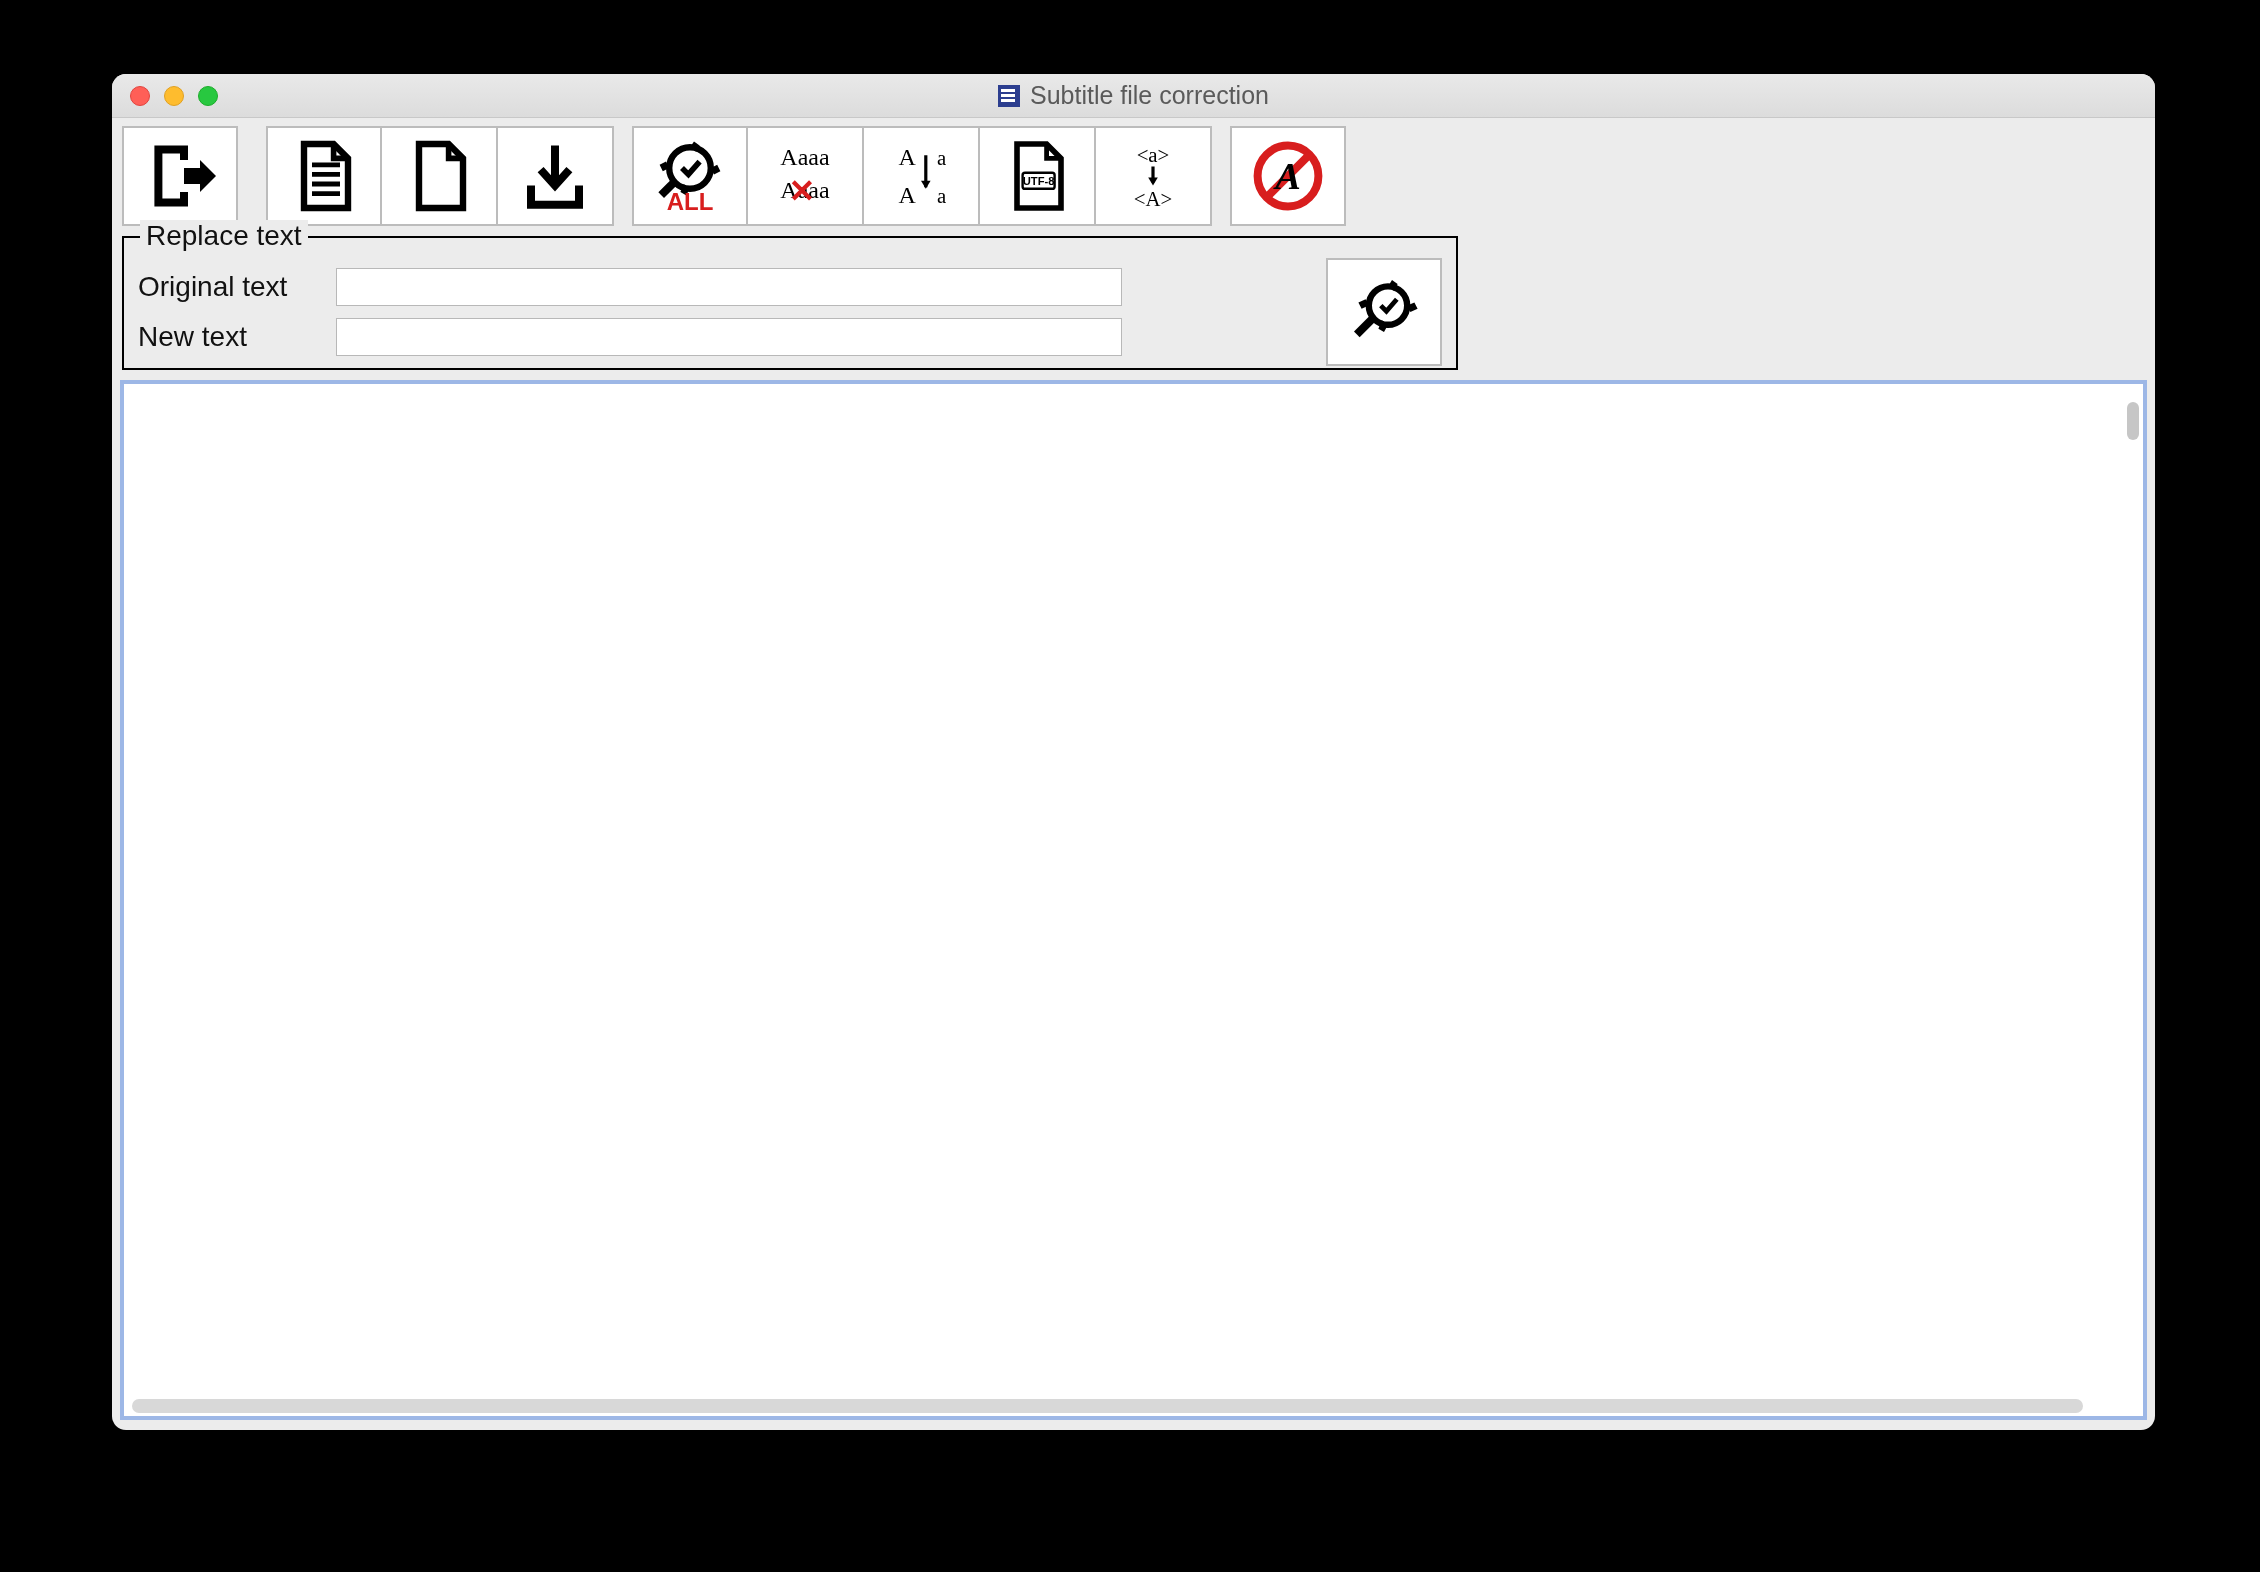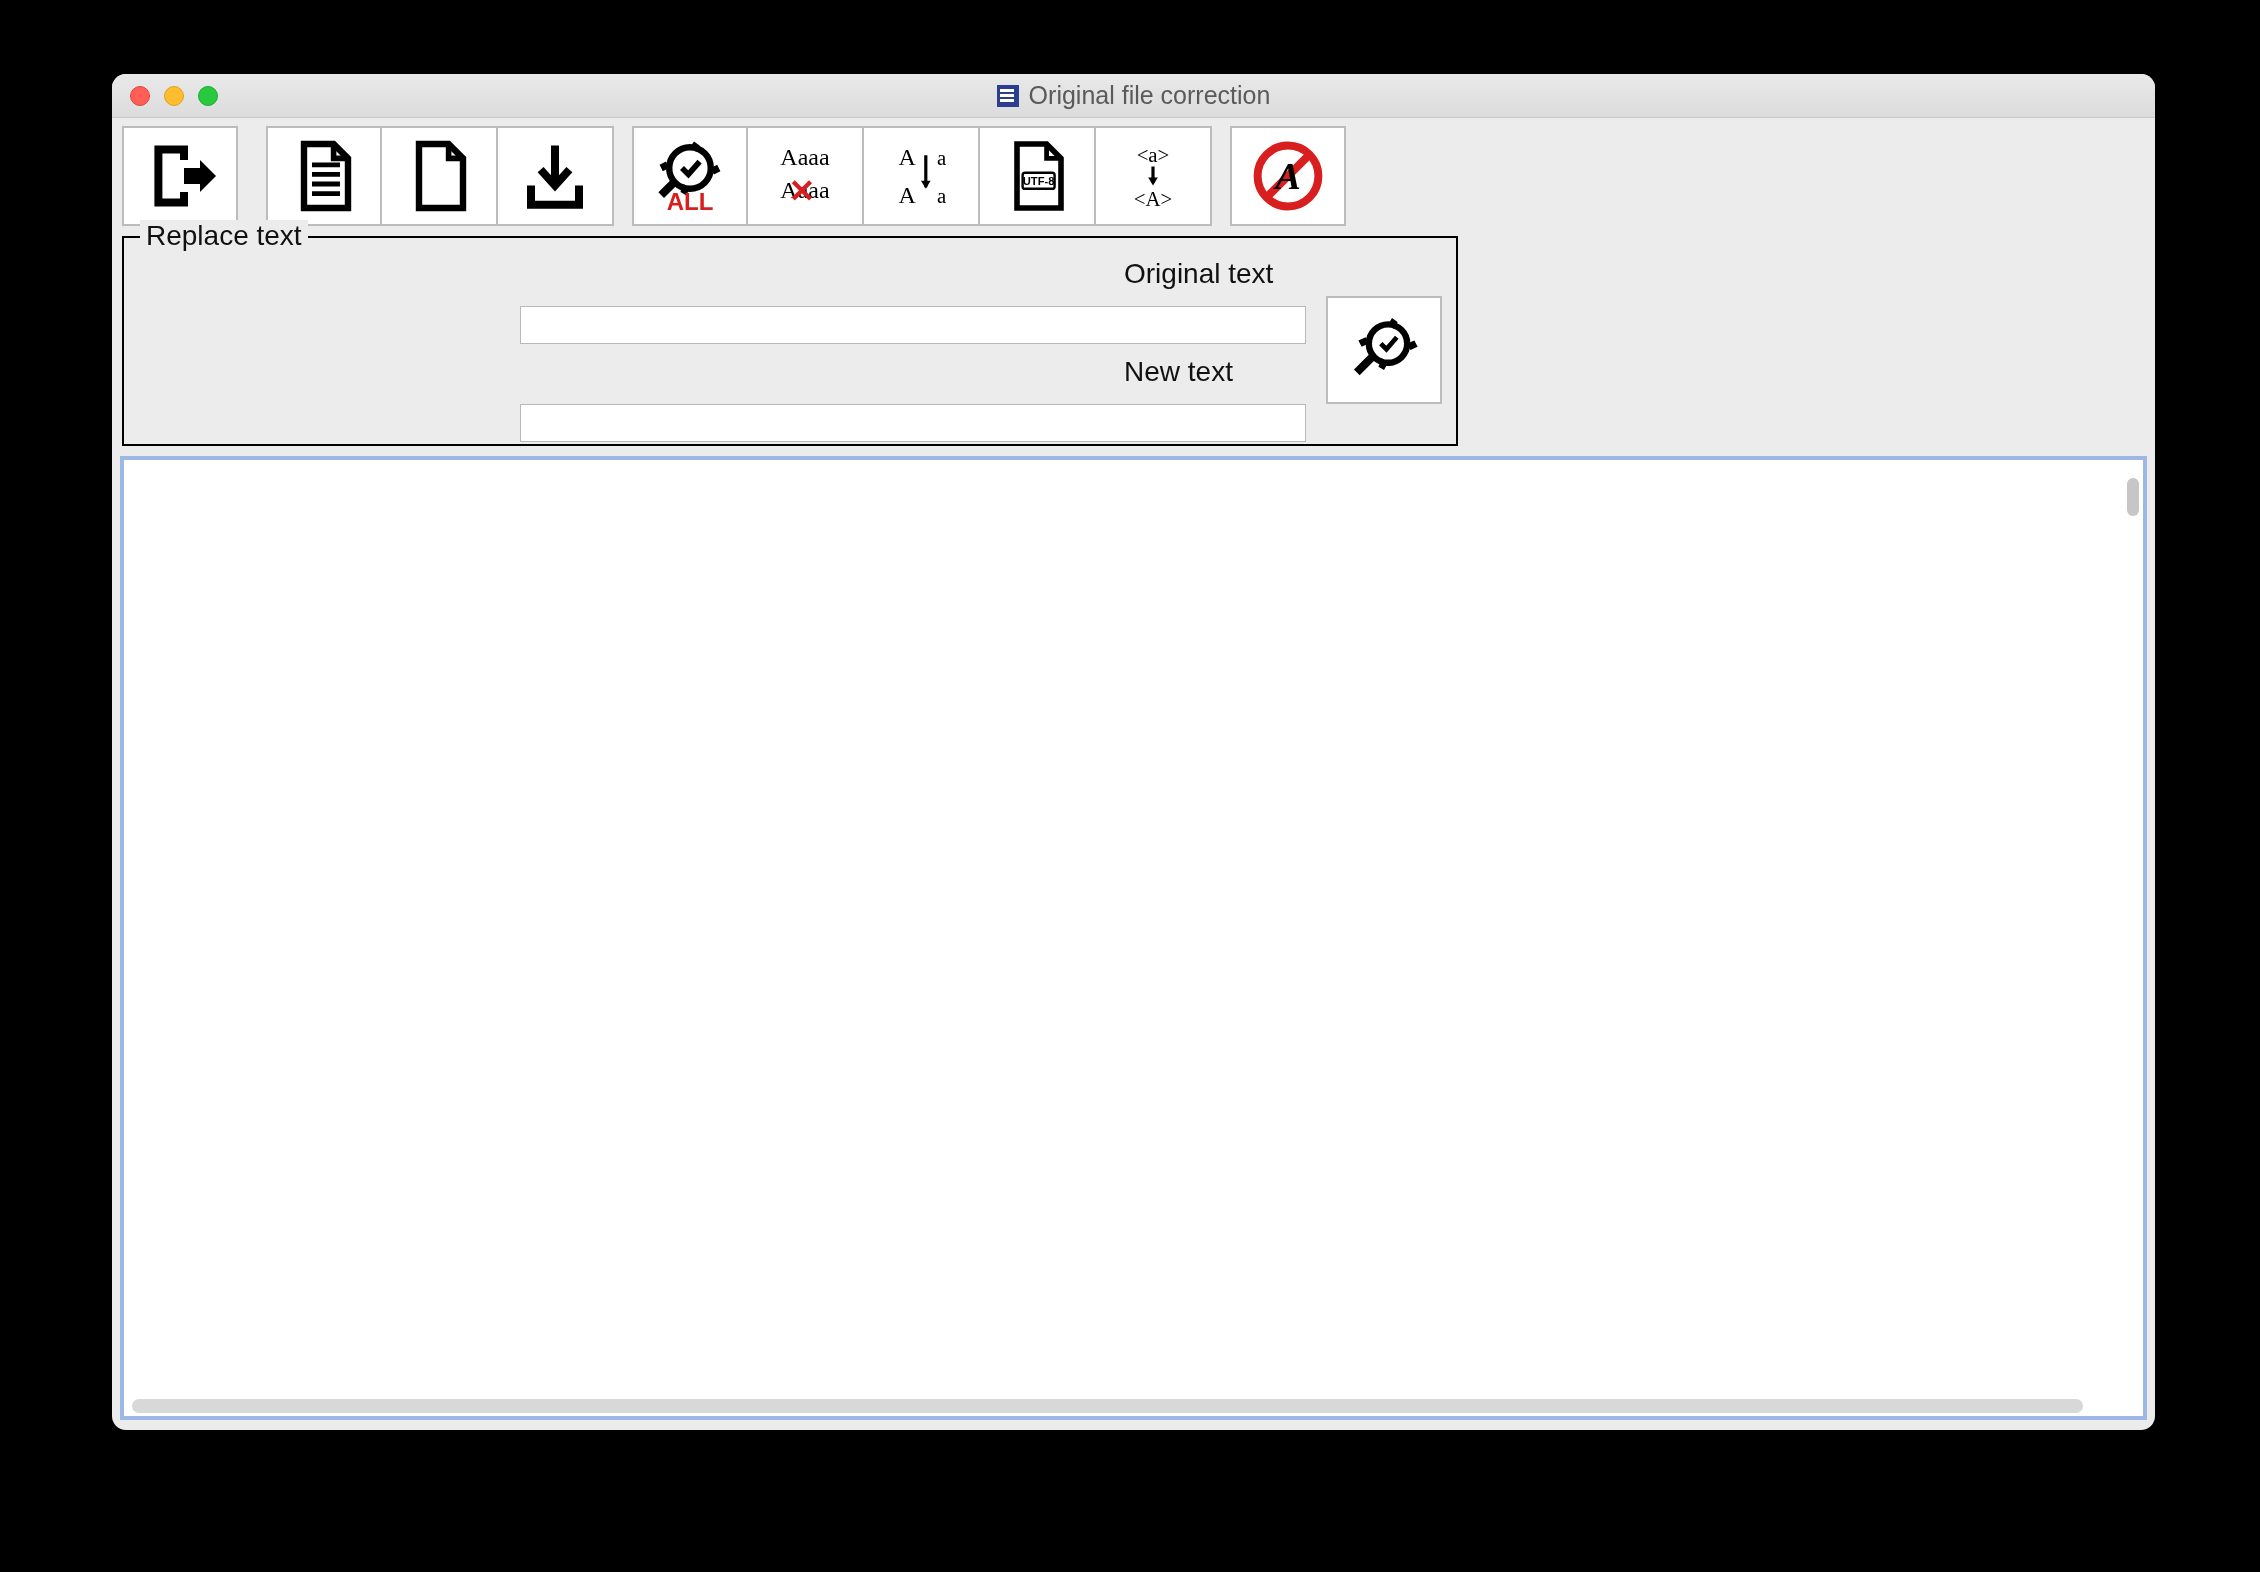--- a/index.html
+++ b/index.html
@@ -112,23 +112,22 @@
       color: #111;
     }
     .replace-fields {
       flex: 1;
       display: flex;
       flex-direction: column;
       gap: 12px;
     }
     .field-row {
       display: flex;
-      align-items: flex-end;
+      align-items: center;
       gap: 16px;
-      flex-direction: column;
     }
     .field-row label {
       width: 182px;
       font-size: 28px;
       color: #111;
     }
     .field-row input[type="text"] {
       width: 786px;
       height: 38px;
       border: 1px solid #b8b8b8;
@@ -190,21 +189,21 @@
 <div class="window">
 
   <div class="titlebar">
     <div class="traffic-lights">
       <div class="light close"></div>
       <div class="light min"></div>
       <div class="light max"></div>
     </div>
     <div class="title-center">
       <div class="title-icon"></div>
-      <span>Original file correction</span>
+      <span>Subtitle file correction</span>
     </div>
   </div>
 
   <div class="toolbar">
 
     <div class="tb-btn">
       <svg viewBox="0 0 100 100">
         <path d="M18 12 H60 V30 H50 V22 H28 V78 H50 V70 H60 V88 H18 Z" fill="#000"></path>
         <path d="M55 40 H75 L75 30 L95 50 L75 70 L75 60 H55 Z" fill="#000"></path>
       </svg>

